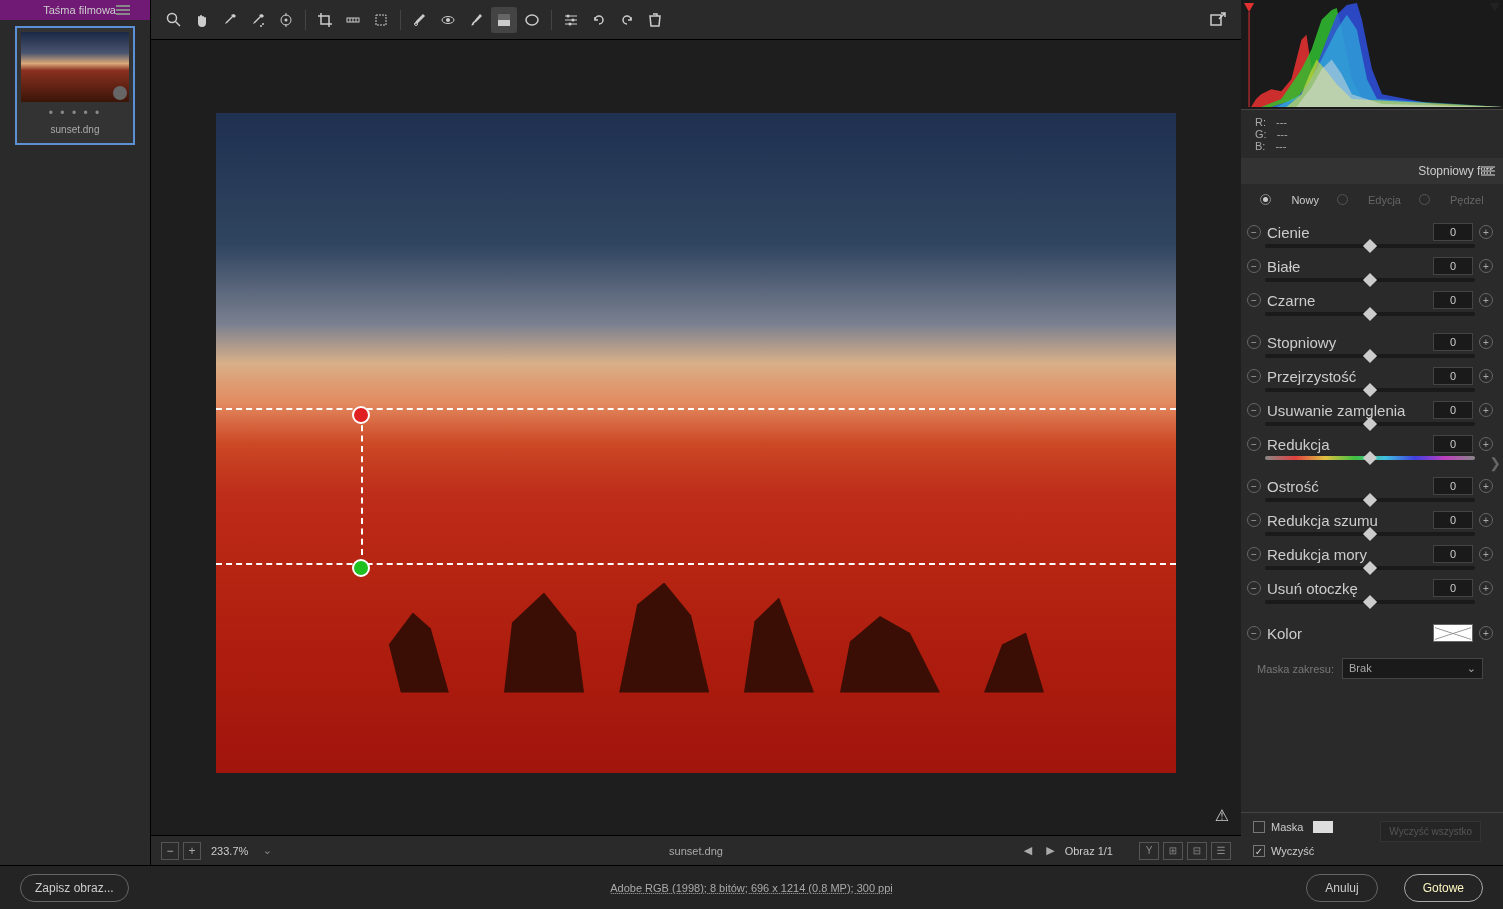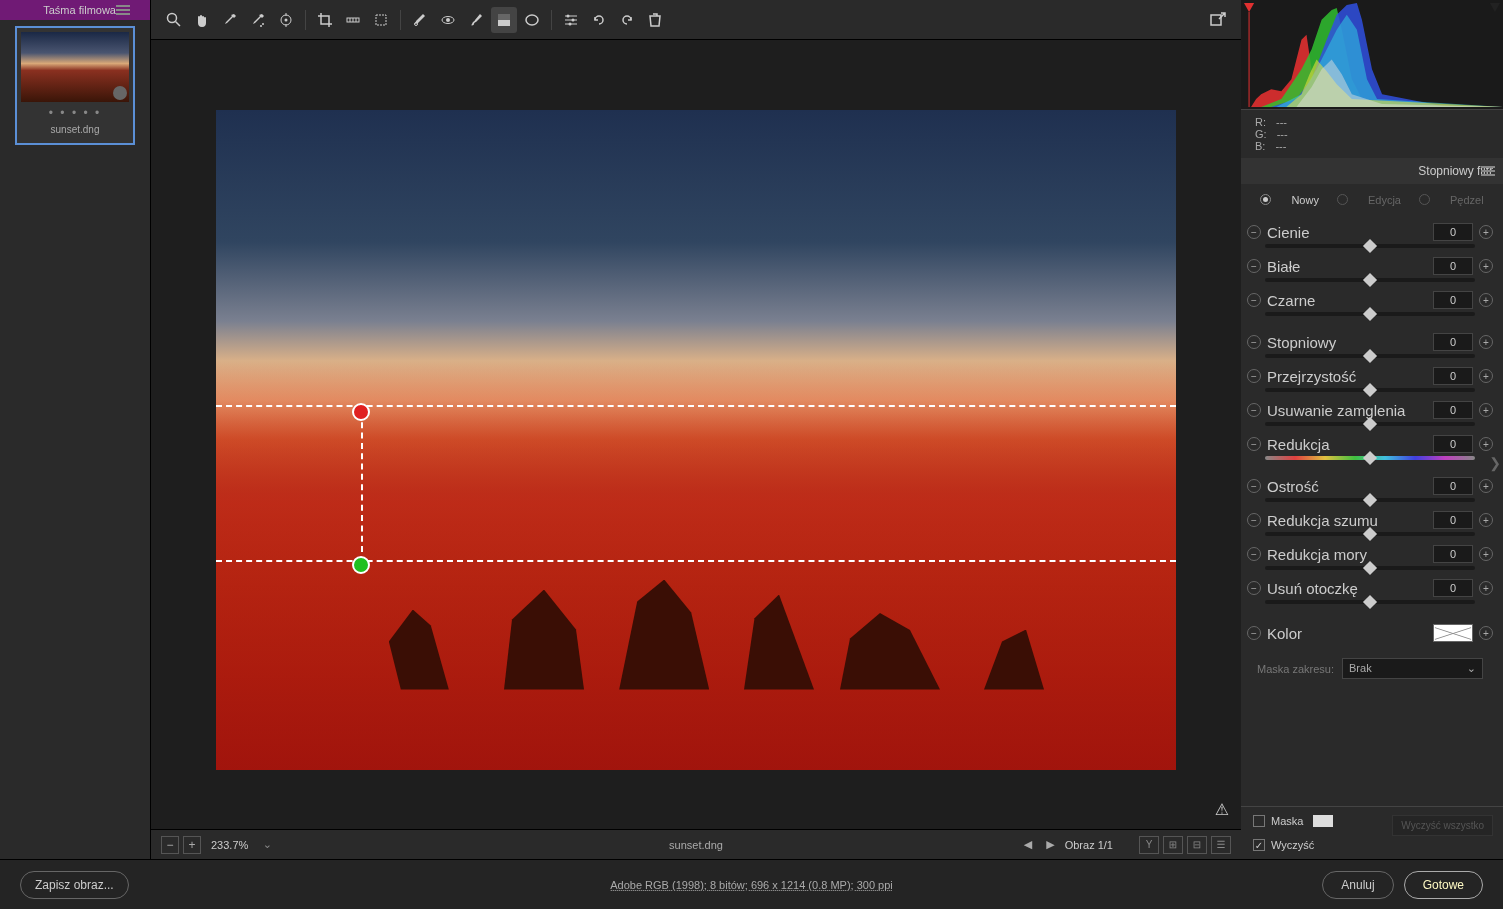--- a/index.html
+++ b/index.html
@@ -70,25 +70,25 @@
 .color-swatch::before,.color-swatch::after{content:"";position:absolute;background:#888}
 .color-swatch::before{width:100%;height:1px;top:50%;transform:rotate(18deg)}
 .color-swatch::after{width:100%;height:1px;top:50%;transform:rotate(-18deg)}
 .mask-range{display:flex;align-items:center;gap:8px;padding:10px 12px;font-size:11px;color:#777}
 .mask-dd{flex:1;background:#1a1a1a;border:1px solid #444;padding:3px 6px;display:flex;justify-content:space-between;color:#aaa;cursor:pointer}
 .bottom-checks{padding:8px 12px;border-top:1px solid #444;display:flex;flex-direction:column;gap:12px;position:relative}
 .check-row{display:flex;align-items:center;gap:6px;font-size:11px}
 .checkbox{width:12px;height:12px;border:1px solid #777;display:flex;align-items:center;justify-content:center;font-size:10px;color:#ccc}
 .checkbox.checked::after{content:"✓"}
 .mask-sw{width:20px;height:12px;background:#ddd;margin-left:4px}
-.clear-btn{position:absolute;right:10px;top:8px;font-size:10px;color:#555;padding:4px 8px;border:1px solid #333;background:#252525}
-.footer{height:50px;background:#242424;border-top:1px solid #000;display:flex;align-items:center;padding:0 20px;position:relative}
+.clear-btn{position:absolute;right:22px;top:8px;font-size:10px;color:#555;padding:4px 8px;border:1px solid #333;background:#252525}
+.footer{height:44px;background:#242424;border-top:1px solid #000;display:flex;align-items:center;padding:0 20px;position:relative}
 .save-btn{padding:6px 14px;border:1px solid #666;border-radius:14px;background:transparent;color:#ccc;cursor:pointer;font-size:12px}
 .footer-info{position:absolute;left:50%;transform:translateX(-50%);font-size:11px;color:#aaa;text-decoration:underline dotted}
-.footer-actions{margin-left:auto;display:flex;gap:10px}
+.footer-actions{margin-left:auto;display:flex;gap:26px}
 .action-btn{padding:6px 18px;border:1px solid #666;border-radius:14px;background:transparent;color:#ccc;cursor:pointer;font-size:12px}
 .action-btn.primary{border-color:#aaa;color:#fef9c3}
 .scroll-ind{position:absolute;right:2px;top:50%;color:#666;font-size:14px}
 svg{display:block}
 </style>
 </head>
 <body>
 
 <div class="app">
 <div class="main-area">

